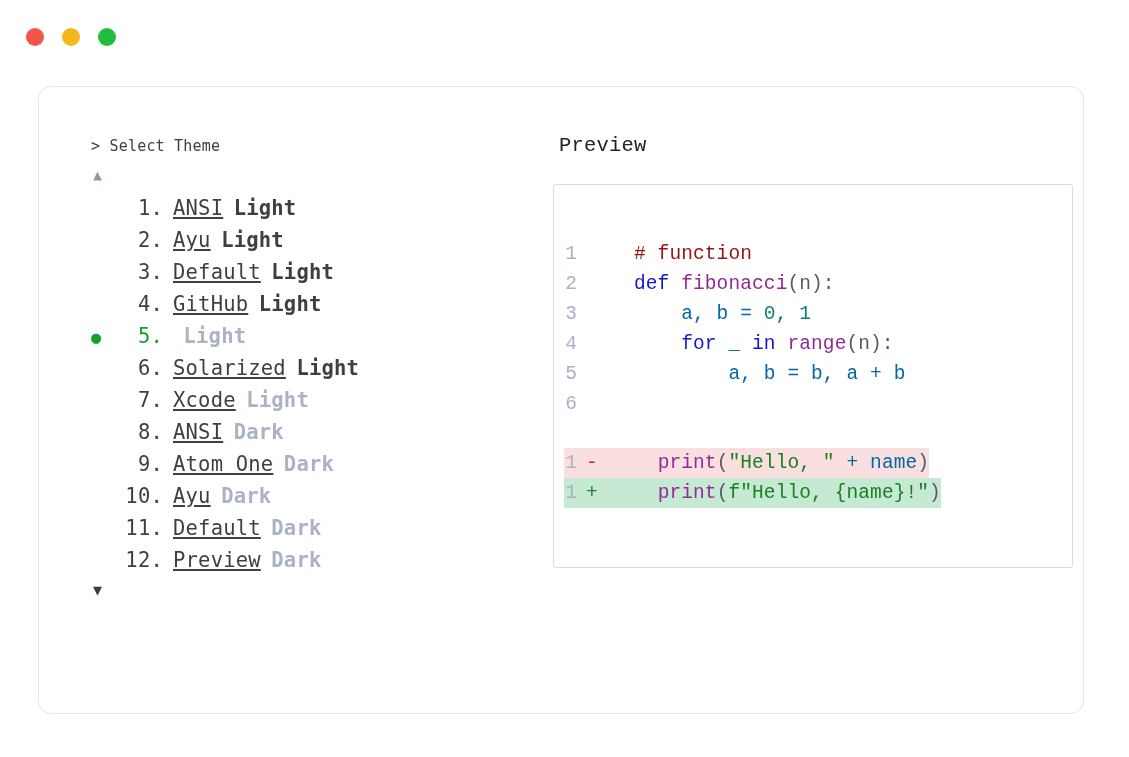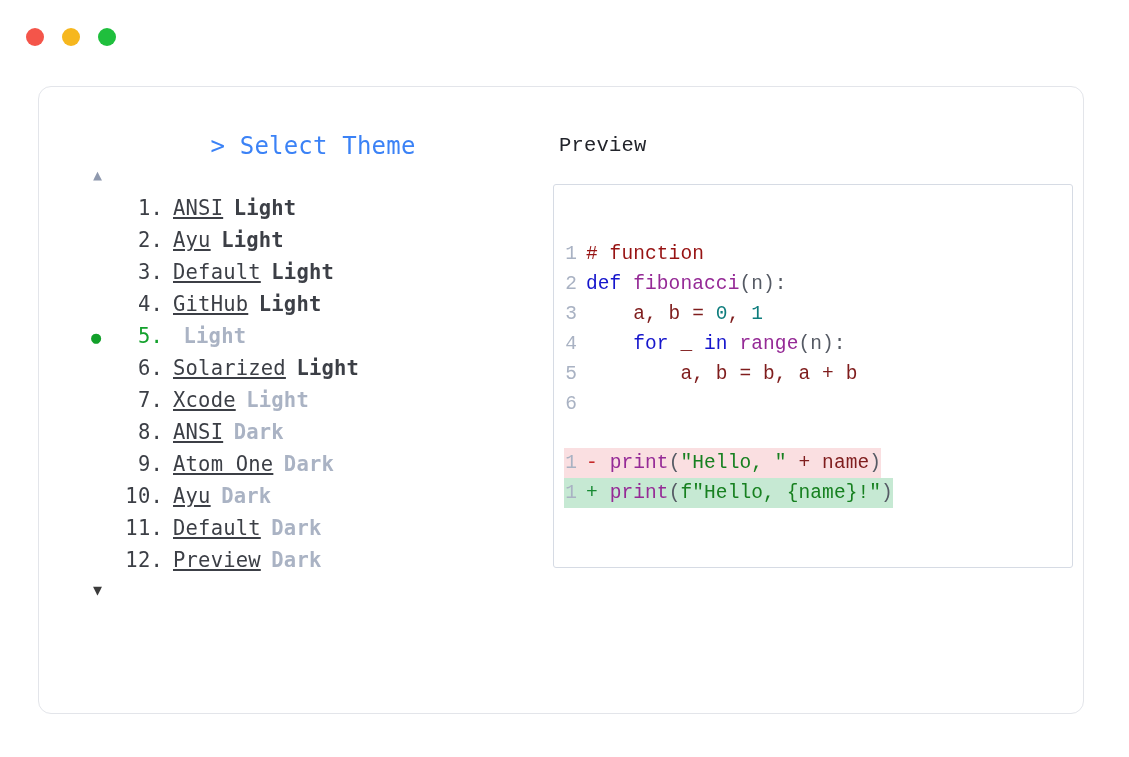--- a/index.html
+++ b/index.html
@@ -57,26 +57,25 @@
   }
 
   
   .left-col {
     width: 470px;
     flex: 0 0 470px;
     padding-left: 26px;
   }
 
   .prompt-row {
-    font-size: 24px;
+    font-size: 15px;
     line-height: 30px;
-    color: #3b82f6;
-    letter-spacing: 0.2px;
-    white-space: pre;
-    text-align: center;
+    color: #404040;
+    letter-spacing: 0.2px;
+    white-space: pre;
   }
 
   .scroll-arrow {
     font-size: 15px;
     line-height: 28px;
     height: 28px;
     padding-left: 2px;
   }
   .scroll-arrow.up   { color: #8f99ae; }
   .scroll-arrow.down { color: #3b3b3b; }
@@ -161,36 +160,36 @@
   .cline.blank { height: 29px; }
 
   .lnum {
     width: 22px;
     flex: 0 0 22px;
     text-align: right;
     color: #a9b2c3;
     padding-right: 9px;
   }
 
-  .code-text { color: #3c3f46; }
+  .code-text { color: #3c3f46; margin-left: 48px; }
 
   
   .cline.diff-del { background: #fadfe1; }
   .cline.diff-add { background: #c6e9d3; }
   .sign { padding-right: 0px; }
   .sign.del { color: #c62828; }
   .sign.add { color: #178a33; }
 
   
   .tok-comment  { color: #971313; }
   .tok-keyword  { color: #1616cc; }
   .tok-func     { color: #952a96; }
   .tok-number   { color: #0e7d7d; }
   .tok-string   { color: #178020; }
-  .tok-plain    { color: #7f1d1d; }
+  .tok-plain    { color: #0369a1; }
   .tok-punct    { color: #555a64; }
 
   
   .help {
     position: absolute;
     left: 60px;
     bottom: 54px;
     font-size: 20px;
     line-height: 28px;
     color: #aab3c6;

